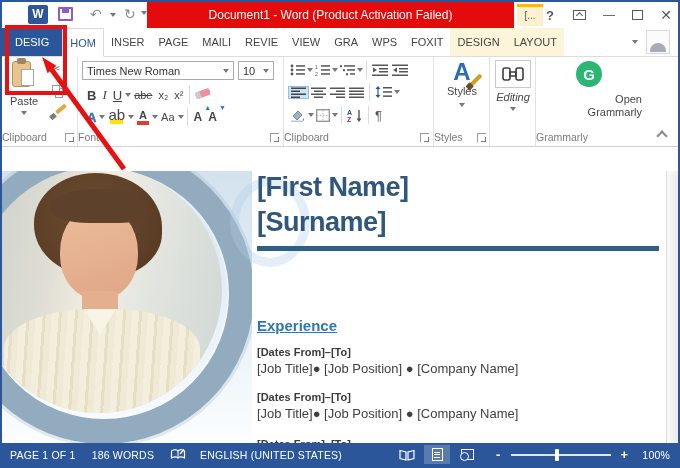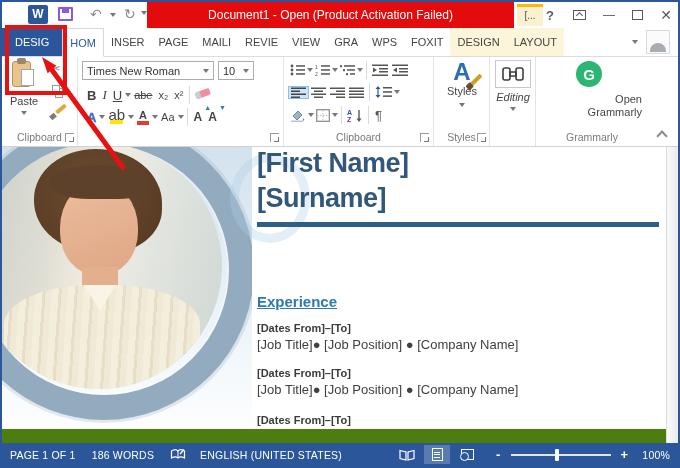--- a/index.html
+++ b/index.html
@@ -34,21 +34,21 @@
   .tab-active{background:#fff;color:#2b579a;border:1px solid #d9d9d9;border-bottom:1px solid #fff;margin-bottom:-1px;}
   .tab-context{background:#fdf5d9;}
   .trow-spacer{flex:1;}
   .tab-overflow{display:flex;align-items:center;padding:0 6px;}
   .avatar{width:24px;height:24px;margin:2px 8px 0 2px;background:#fbfbfb;border:1px solid #d9d9d9;position:relative;}
   .avatar .body{position:absolute;left:3px;top:12px;width:16px;height:9px;border-radius:8px 8px 0 0;background:#a7adb3;}
 
   
   .ribbon{position:relative;height:90px;background:#fff;border-bottom:1px solid #d2d2d2;font-size:11px;color:#444;}
   .rgroup{position:absolute;top:0;height:89px;border-right:1px solid #e3e3e3;}
-  .grouplabel{position:absolute;bottom:3px;left:0;right:0;text-align:center;color:#7a7a7a;font-size:10.5px;}
+  .grouplabel{position:absolute;bottom:3px;left:0;right:0;text-align:left;color:#7a7a7a;font-size:10.5px;}
   .launcher{position:absolute;bottom:4px;width:9px;height:9px;border-left:1px solid #9a9a9a;border-top:1px solid #9a9a9a;}
   .launcher:after{content:"";position:absolute;right:0px;bottom:0px;width:4px;height:4px;border-right:1.5px solid #7a7a7a;border-bottom:1.5px solid #7a7a7a;}
   .cd{width:0;height:0;border-left:3px solid transparent;border-right:3px solid transparent;border-top:4px solid #777;display:inline-block;}
   .vsep{width:1px;background:#dadada;height:18px;margin:0 3px;align-self:center;}
   .ic{height:20px;display:flex;align-items:center;justify-content:center;padding:0 3px;}
   .rrow{position:absolute;display:flex;align-items:center;}
   .combo{height:19px;border:1px solid #ababab;background:#fff;display:flex;align-items:center;padding:0 4px;color:#333;}
   .combo .cd{margin-left:auto;}
 
   
@@ -94,21 +94,21 @@
   .styles-A{font-size:24px;font-weight:bold;color:#2e6db5;line-height:26px;position:relative;display:inline-block;}
   .styles-brush{position:absolute;right:-12px;bottom:3px;width:14px;height:4px;background:#c9a227;transform:rotate(-45deg);border-radius:1px;}
   .styles-brush:after{content:"";position:absolute;left:-5px;top:-1px;width:6px;height:6px;background:#6b4a2f;border-radius:1px;}
   .btn-label{color:#444;}
   .edit-box{position:absolute;left:5px;top:3px;width:36px;height:28px;border:1px solid #c9c9c9;display:flex;align-items:center;justify-content:center;}
   .gram-g{position:absolute;left:40px;top:4px;width:26px;height:26px;border-radius:50%;background:#2bb673;color:#fff;font-weight:bold;font-size:15px;display:flex;align-items:center;justify-content:center;}
   .collapse{position:absolute;right:12px;bottom:8px;width:9px;height:9px;}
   .collapse:before{content:"";position:absolute;left:1px;top:3px;width:6px;height:6px;border-left:2px solid #8a8a8a;border-top:2px solid #8a8a8a;transform:rotate(45deg);}
 
   
-  .docarea{position:relative;height:297px;background:#4d7c0f;}
+  .docarea{position:relative;height:297px;background:#4d7c0f;margin-top:24px;}
   .page{position:absolute;left:0;top:0;width:664px;height:282px;background:#fff;overflow:hidden;}
   .panel{position:absolute;left:0;top:0;width:250px;height:282px;background:linear-gradient(180deg,#d3e2ee 0%,#e9f2f8 55%,#fdfeff 100%);overflow:hidden;}
   .ring{position:absolute;left:-48px;top:-27px;width:300px;height:300px;border-radius:50%;border:25px solid #92abbe;box-shadow:0 0 0 3px rgba(146,171,190,.25), inset 0 0 0 2px rgba(255,255,255,.35);}
   .photo{position:absolute;left:-26px;top:-4px;width:246px;height:246px;border-radius:50%;overflow:hidden;background:linear-gradient(100deg,#c9d0ca 0%,#dddcd2 28%,#f2ede2 48%,#e6e8e1 62%,#cfd6d4 100%);}
   .hair{position:absolute;left:58px;top:6px;width:128px;height:104px;background:radial-gradient(circle at 45% 40%,#6b4c33,#54381f);border-radius:48% 52% 42% 50%;}
   .face{position:absolute;left:84px;top:38px;width:78px;height:94px;background:linear-gradient(160deg,#ecbd9b,#dfa686);border-radius:50% 50% 46% 46%;}
   .fringe{position:absolute;left:74px;top:22px;width:98px;height:34px;background:#5d412a;border-radius:50% 50% 30% 40%;}
   .neck{position:absolute;left:106px;top:124px;width:36px;height:28px;background:#e3af8d;}
   .shirt{position:absolute;left:28px;top:142px;width:196px;height:110px;border-radius:45% 45% 0 0/36%;background:repeating-linear-gradient(94deg,#f4efdc 0 7px,#e6dec6 7px 10px,#efe9d5 10px 16px);}
   .collar{position:absolute;left:108px;top:142px;width:0;height:0;border-left:16px solid transparent;border-right:16px solid transparent;border-top:26px solid #f8f4e6;}
@@ -144,21 +144,21 @@
 <div class="window">
 
   <div class="tbar">
     <div class="qat-word">W</div>
     <div class="qat-save"></div>
     <div class="qat-undo">↶</div>
     <span class="qat-caret cd"></span>
     <div class="qat-redo">↻</div>
     <span class="qat-custom cd"></span>
     <div class="banner">
-      <span>Document1 -  Open (Product Activation Failed)</span>
+      <span>Document1 -  Word (Product Activation Failed)</span>
     </div>
     <div class="badge">[...</div>
     <div class="wc wc-help">?</div>
     <div class="wc wc-ribbonopts">
       <span class="ribbonopts-glyph"></span>
     </div>
     <div class="wc wc-min">—</div>
     <div class="wc wc-max">
       <span class="max-glyph"></span>
     </div>
@@ -208,21 +208,21 @@
       <div class="painter">
           <div class="handle"></div>
           <div class="tip"></div>
         </div>
       <div class="grouplabel">Clipboard</div>
       <div class="launcher" style="right:3px;"></div>
     </div>
 
     <div class="rgroup" style="left:76px;width:206px;">
       <div class="rrow" style="left:4px;top:4px;gap:4px;">
-        <div class="combo" style="width:132px;">
+        <div class="combo" style="width:152px;">
           <span>Times New Roman</span>
           <span class="cd"></span>
         </div>
         <div class="combo" style="width:36px;">
           <span>10</span>
           <span class="cd"></span>
         </div>
       </div>
       <div class="rrow" style="left:6px;top:28px;">
         <div class="ic fg-b">B</div>
@@ -262,20 +262,21 @@
         <div class="vsep"></div>
         <div class="ic grow">
             <span>A</span>
             <span class="ar">▲</span>
           </div>
         <div class="ic grow">
             <span>A</span>
             <span class="ar">▼</span>
           </div>
       </div>
+      <div class="grouplabel">Font</div>
       <div class="launcher" style="right:4px;"></div>
     </div>
 
     <div class="rgroup" style="left:282px;width:150px;">
       <div class="rrow" style="left:4px;top:4px;">
         <div class="pic">
           <svg width="15" height="12">
               <circle cx="2" cy="2" r="1.4" fill="#555"></circle>
               <circle cx="2" cy="6" r="1.4" fill="#555"></circle>
               <circle cx="2" cy="10" r="1.4" fill="#555"></circle>

